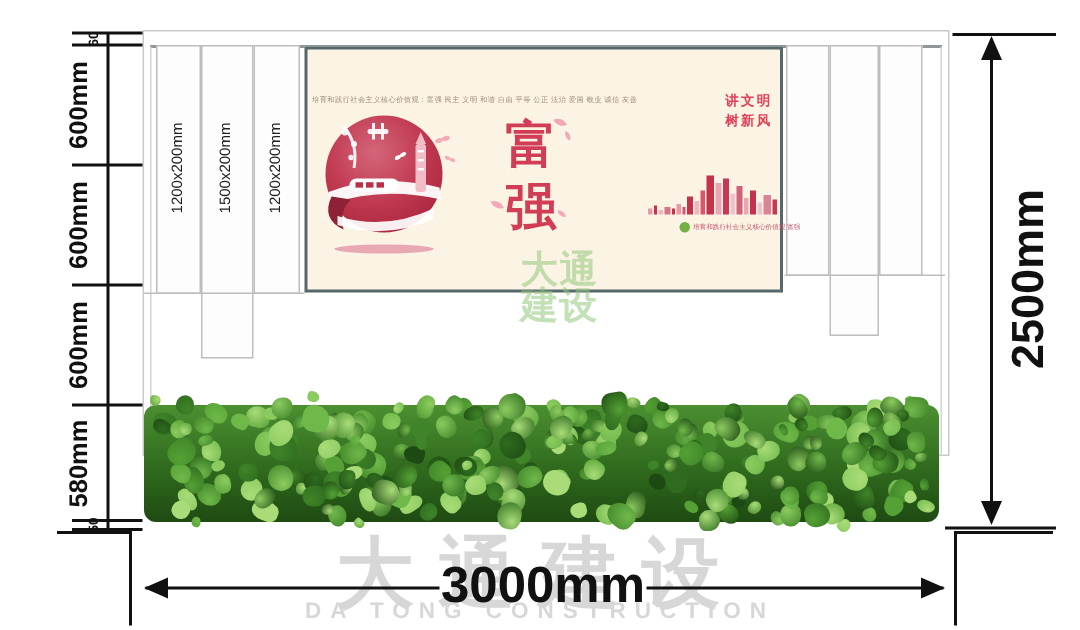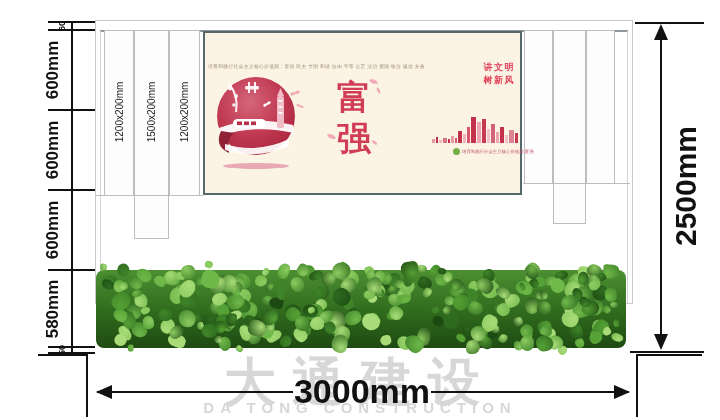--- a/index.html
+++ b/index.html
@@ -185,20 +185,24 @@
         <span class="skyline-bar" style="width: 5px; height: 13px; background: rgb(219, 132, 150);"></span>
         <span class="skyline-bar" style="width: 3px; height: 10px; background: rgb(199, 57, 83);"></span>
       </div>
 
     <div class="bottom-caption">
       <span class="green-dot"></span>
       <span class="bottom-caption-text">培育和践行社会主义核心价值观 富强</span>
     </div>
   </div>
 
+  <div class="wm-stamp">
+    <div>大通</div>
+    <div>建设</div>
+  </div>
 
   <div class="hedge" id="hedge">
     <div class="hedge-base"></div>
   <div class="hedge-tuft" style="left: 34.5201px; top: 84.8652px; width: 7.12875px; height: 6.22366px; background: radial-gradient(circle at 35% 30%, rgb(111, 184, 74), rgb(85, 161, 53)); border-radius: 46.6558% 45.9981% 53.8331% 53.2456%; transform: rotate(92.8136deg);"></div>
       <div class="hedge-tuft" style="left: 401.836px; top: 44.2117px; width: 8.71543px; height: 7.07071px; background: radial-gradient(circle at 35% 30%, rgb(63, 132, 40), rgb(46, 107, 31)); border-radius: 48.3685% 47.4083% 64.4487% 41.1883%; transform: rotate(316.001deg);"></div>
       <div class="hedge-tuft" style="left: 77.1186px; top: 13.1295px; width: 9.09871px; height: 9.7268px; background: radial-gradient(circle at 35% 30%, rgb(85, 161, 53), rgb(63, 132, 40)); border-radius: 36.863% 62.8235% 53.8428% 50.5406%; transform: rotate(244.833deg);"></div>
       <div class="hedge-tuft" style="left: 323.165px; top: 70.3562px; width: 17.6259px; height: 13.1528px; background: radial-gradient(circle at 35% 30%, rgb(140, 203, 96), rgb(29, 74, 18)); border-radius: 43.9245% 50.6329% 40.5044% 37.2027%; transform: rotate(276.486deg);"></div>
       <div class="hedge-tuft" style="left: 224.294px; top: 38.8715px; width: 11.0587px; height: 11.3745px; background: radial-gradient(circle at 35% 30%, rgb(169, 220, 120), rgb(111, 184, 74)); border-radius: 43.2662% 48.9084% 43.4698% 38.3323%; transform: rotate(328.693deg);"></div>
       <div class="hedge-tuft" style="left: 101.272px; top: 52.7599px; width: 10.5467px; height: 10.8245px; background: radial-gradient(circle at 35% 30%, rgb(63, 132, 40), rgb(29, 74, 18)); border-radius: 58.0343% 53.6968% 60.6644% 51.3811%; transform: rotate(331.156deg);"></div>
       <div class="hedge-tuft" style="left: 279.531px; top: 55.6417px; width: 8.28746px; height: 9.20634px; background: radial-gradient(circle at 35% 30%, rgb(169, 220, 120), rgb(169, 220, 120)); border-radius: 49.8559% 64.0968% 64.1877% 48.7142%; transform: rotate(294.666deg);"></div>

